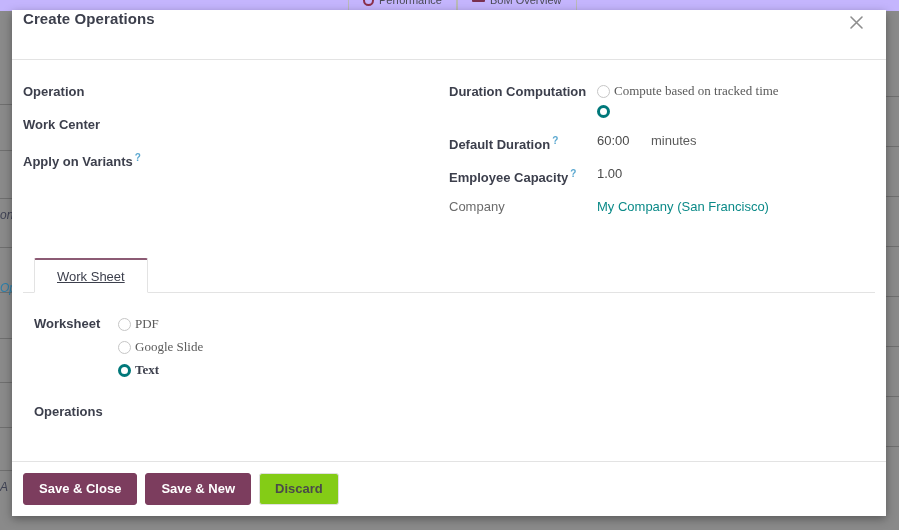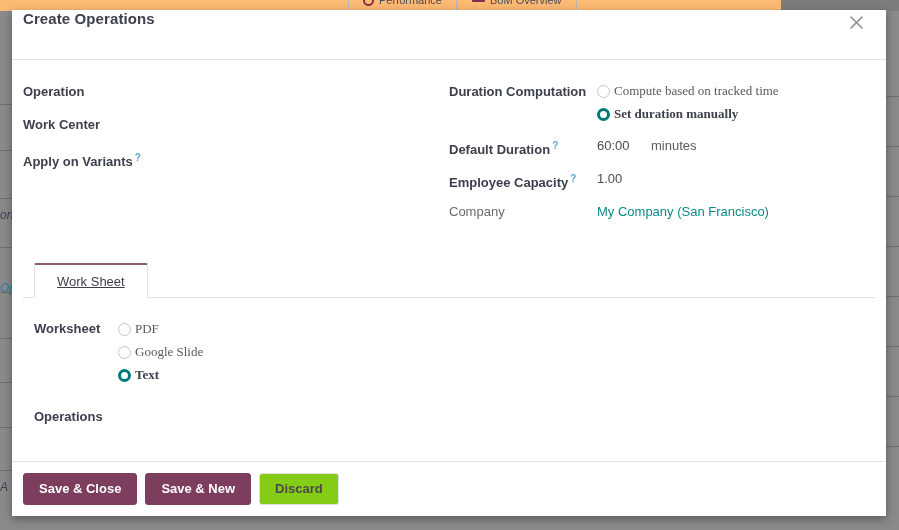--- a/index.html
+++ b/index.html
@@ -19,22 +19,22 @@
   
   #app-backdrop {
     position: absolute;
     left: 0; top: 0;
     width: 899px; height: 530px;
     background: #7d7d7d;
   }
   .bg-topbar {
     position: absolute;
     left: 0; top: 0;
-    width: 781px; height: 11px;
-    background: #fdba74;
+    width: 899px; height: 11px;
+    background: #c4b5fd;
     overflow: hidden;
   }
   .bg-topbar-inner {
     position: absolute;
     left: 0; top: -12px;
     width: 899px; height: 24px;
     display: flex;
     align-items: center;
     font-size: 11px;
     color: #4a4a55;
@@ -398,21 +398,20 @@
 
           <div class="field-row">
             <div class="field-label lbl-w-right">Duration Computation</div>
             <div class="radio-group">
               <div class="radio-row">
                 <span class="radio"></span>
                 <span class="radio-label">Compute based on tracked time</span>
               </div>
               <div class="radio-row">
                 <span class="radio checked"></span>
-                <span class="radio-label">Set duration manually</span>
               </div>
             </div>
           </div>
 
           <div class="field-row" style="margin-top:13px">
             <div class="field-label lbl-w-right">
               <span>Default Duration</span><span class="help-q">?</span>
             </div>
             <div class="field-value">
               <span class="value-num">60:00</span><span class="unit">minutes</span>

